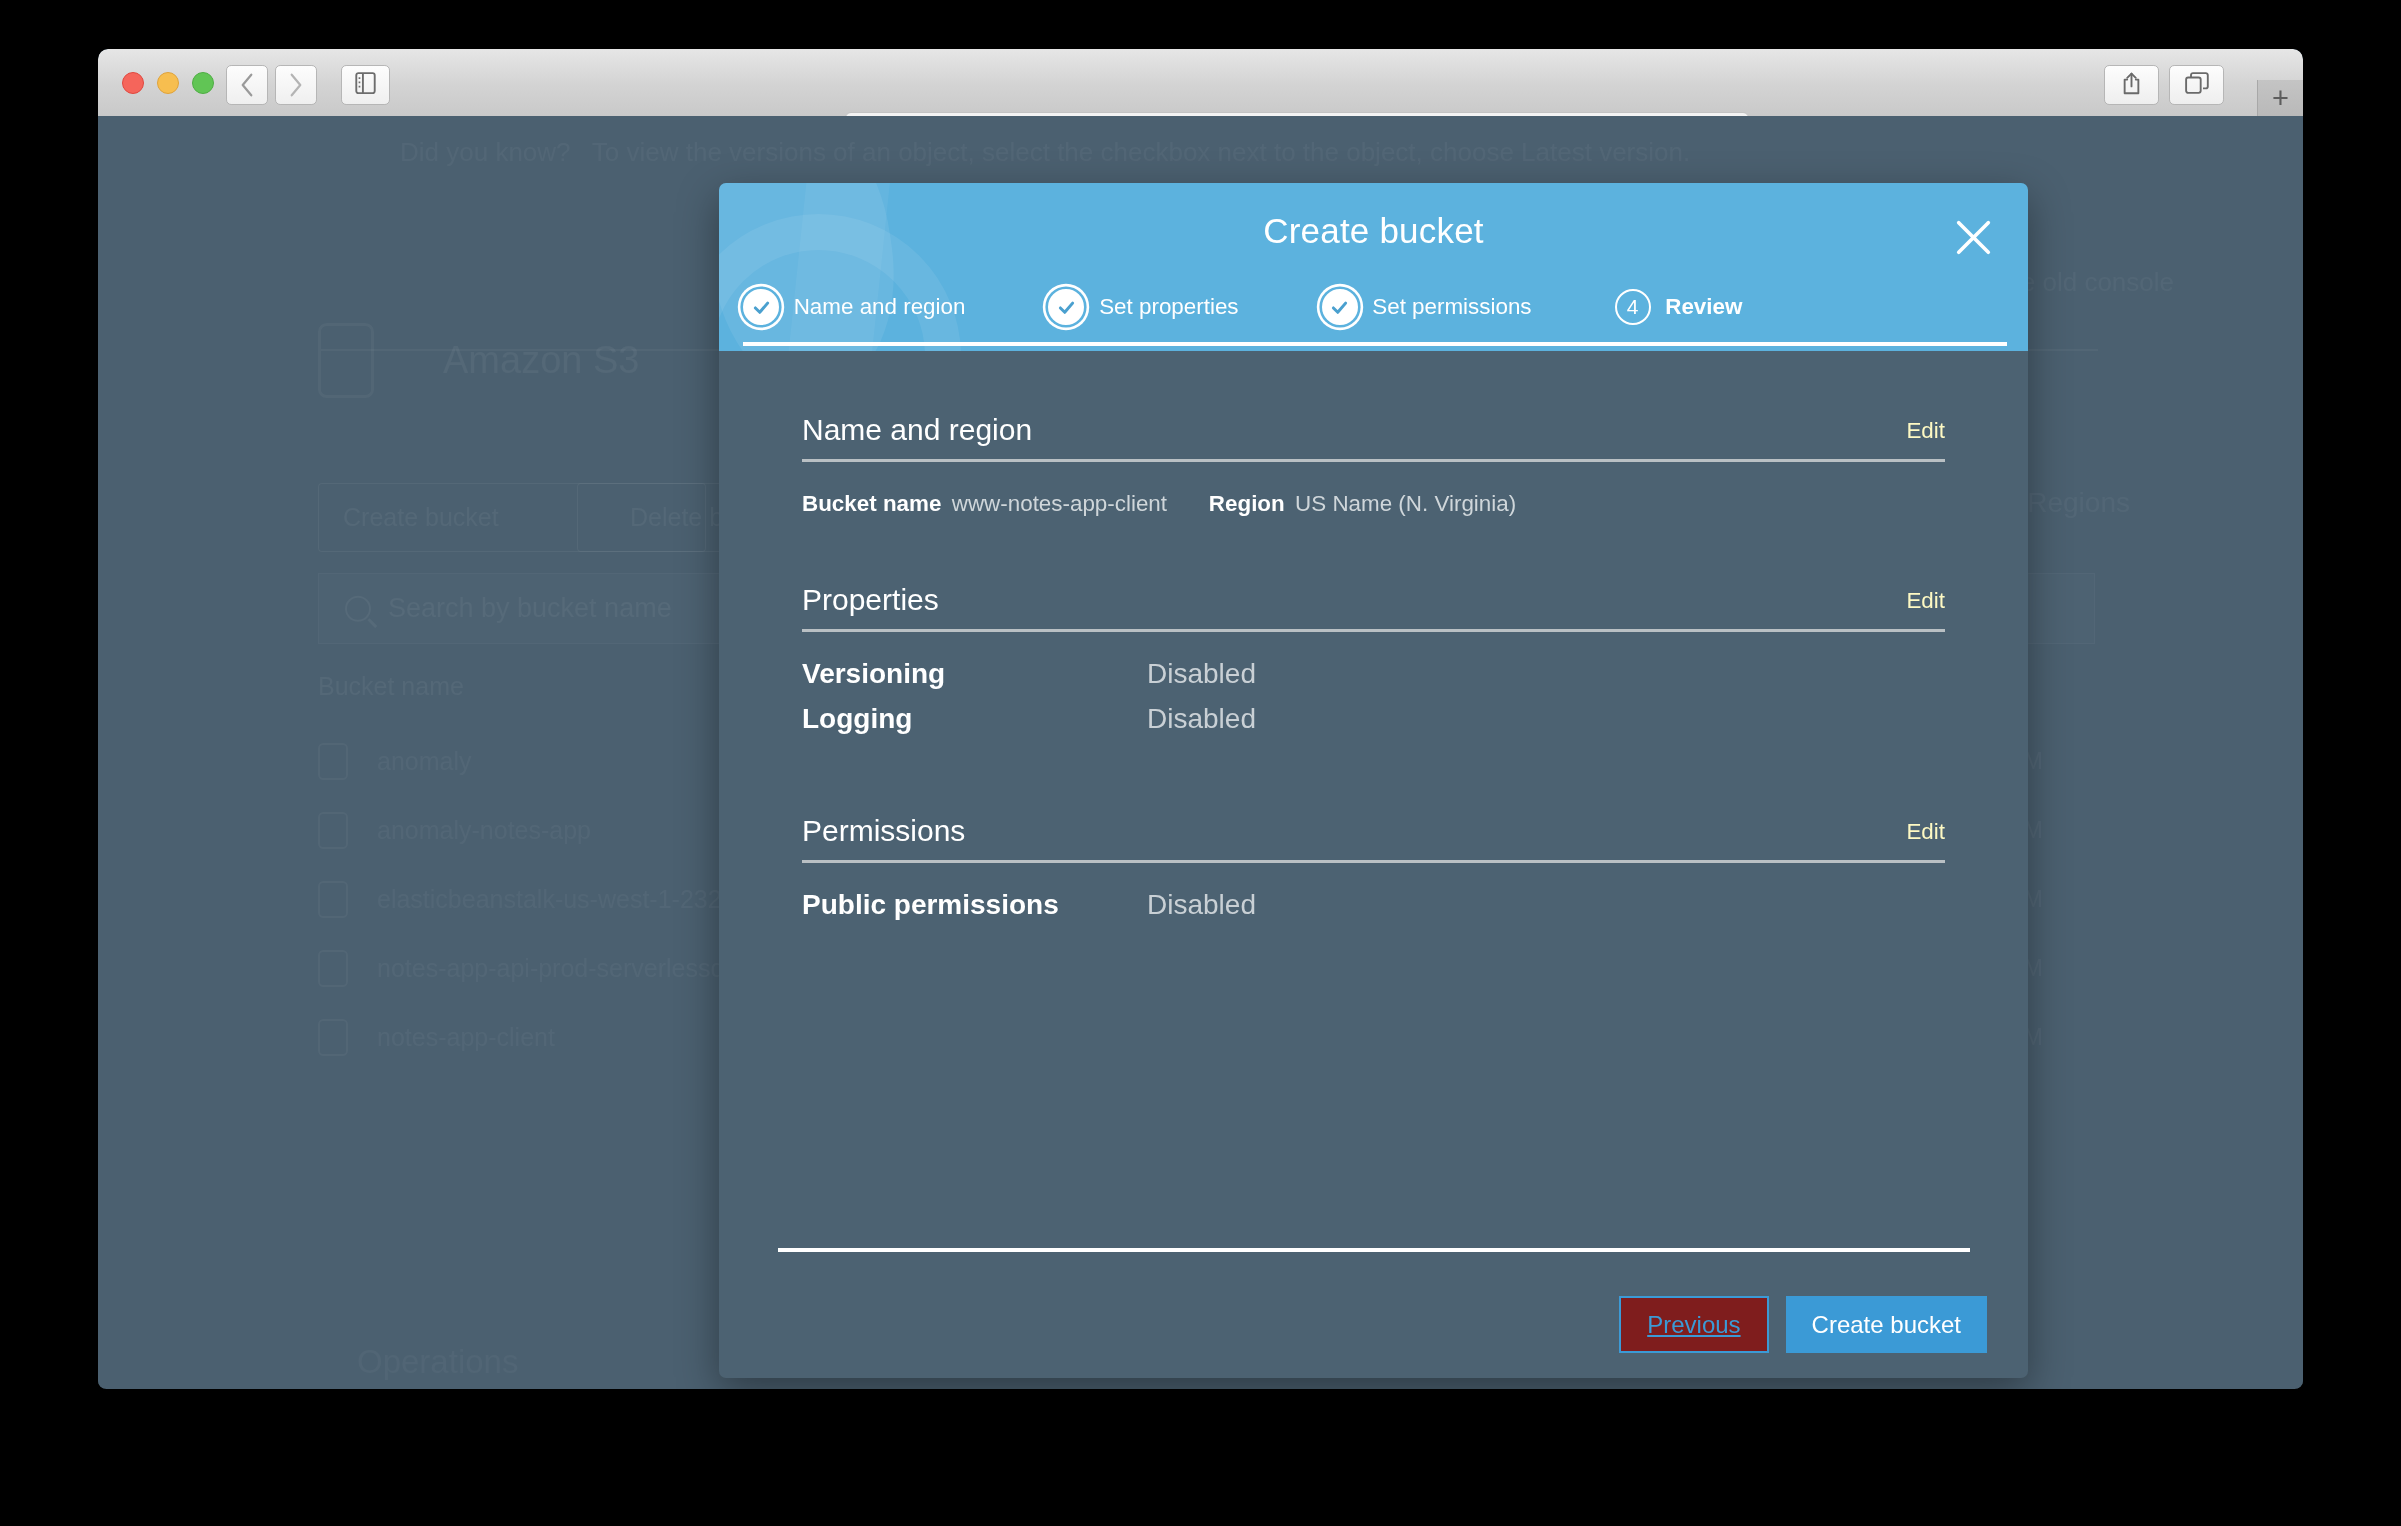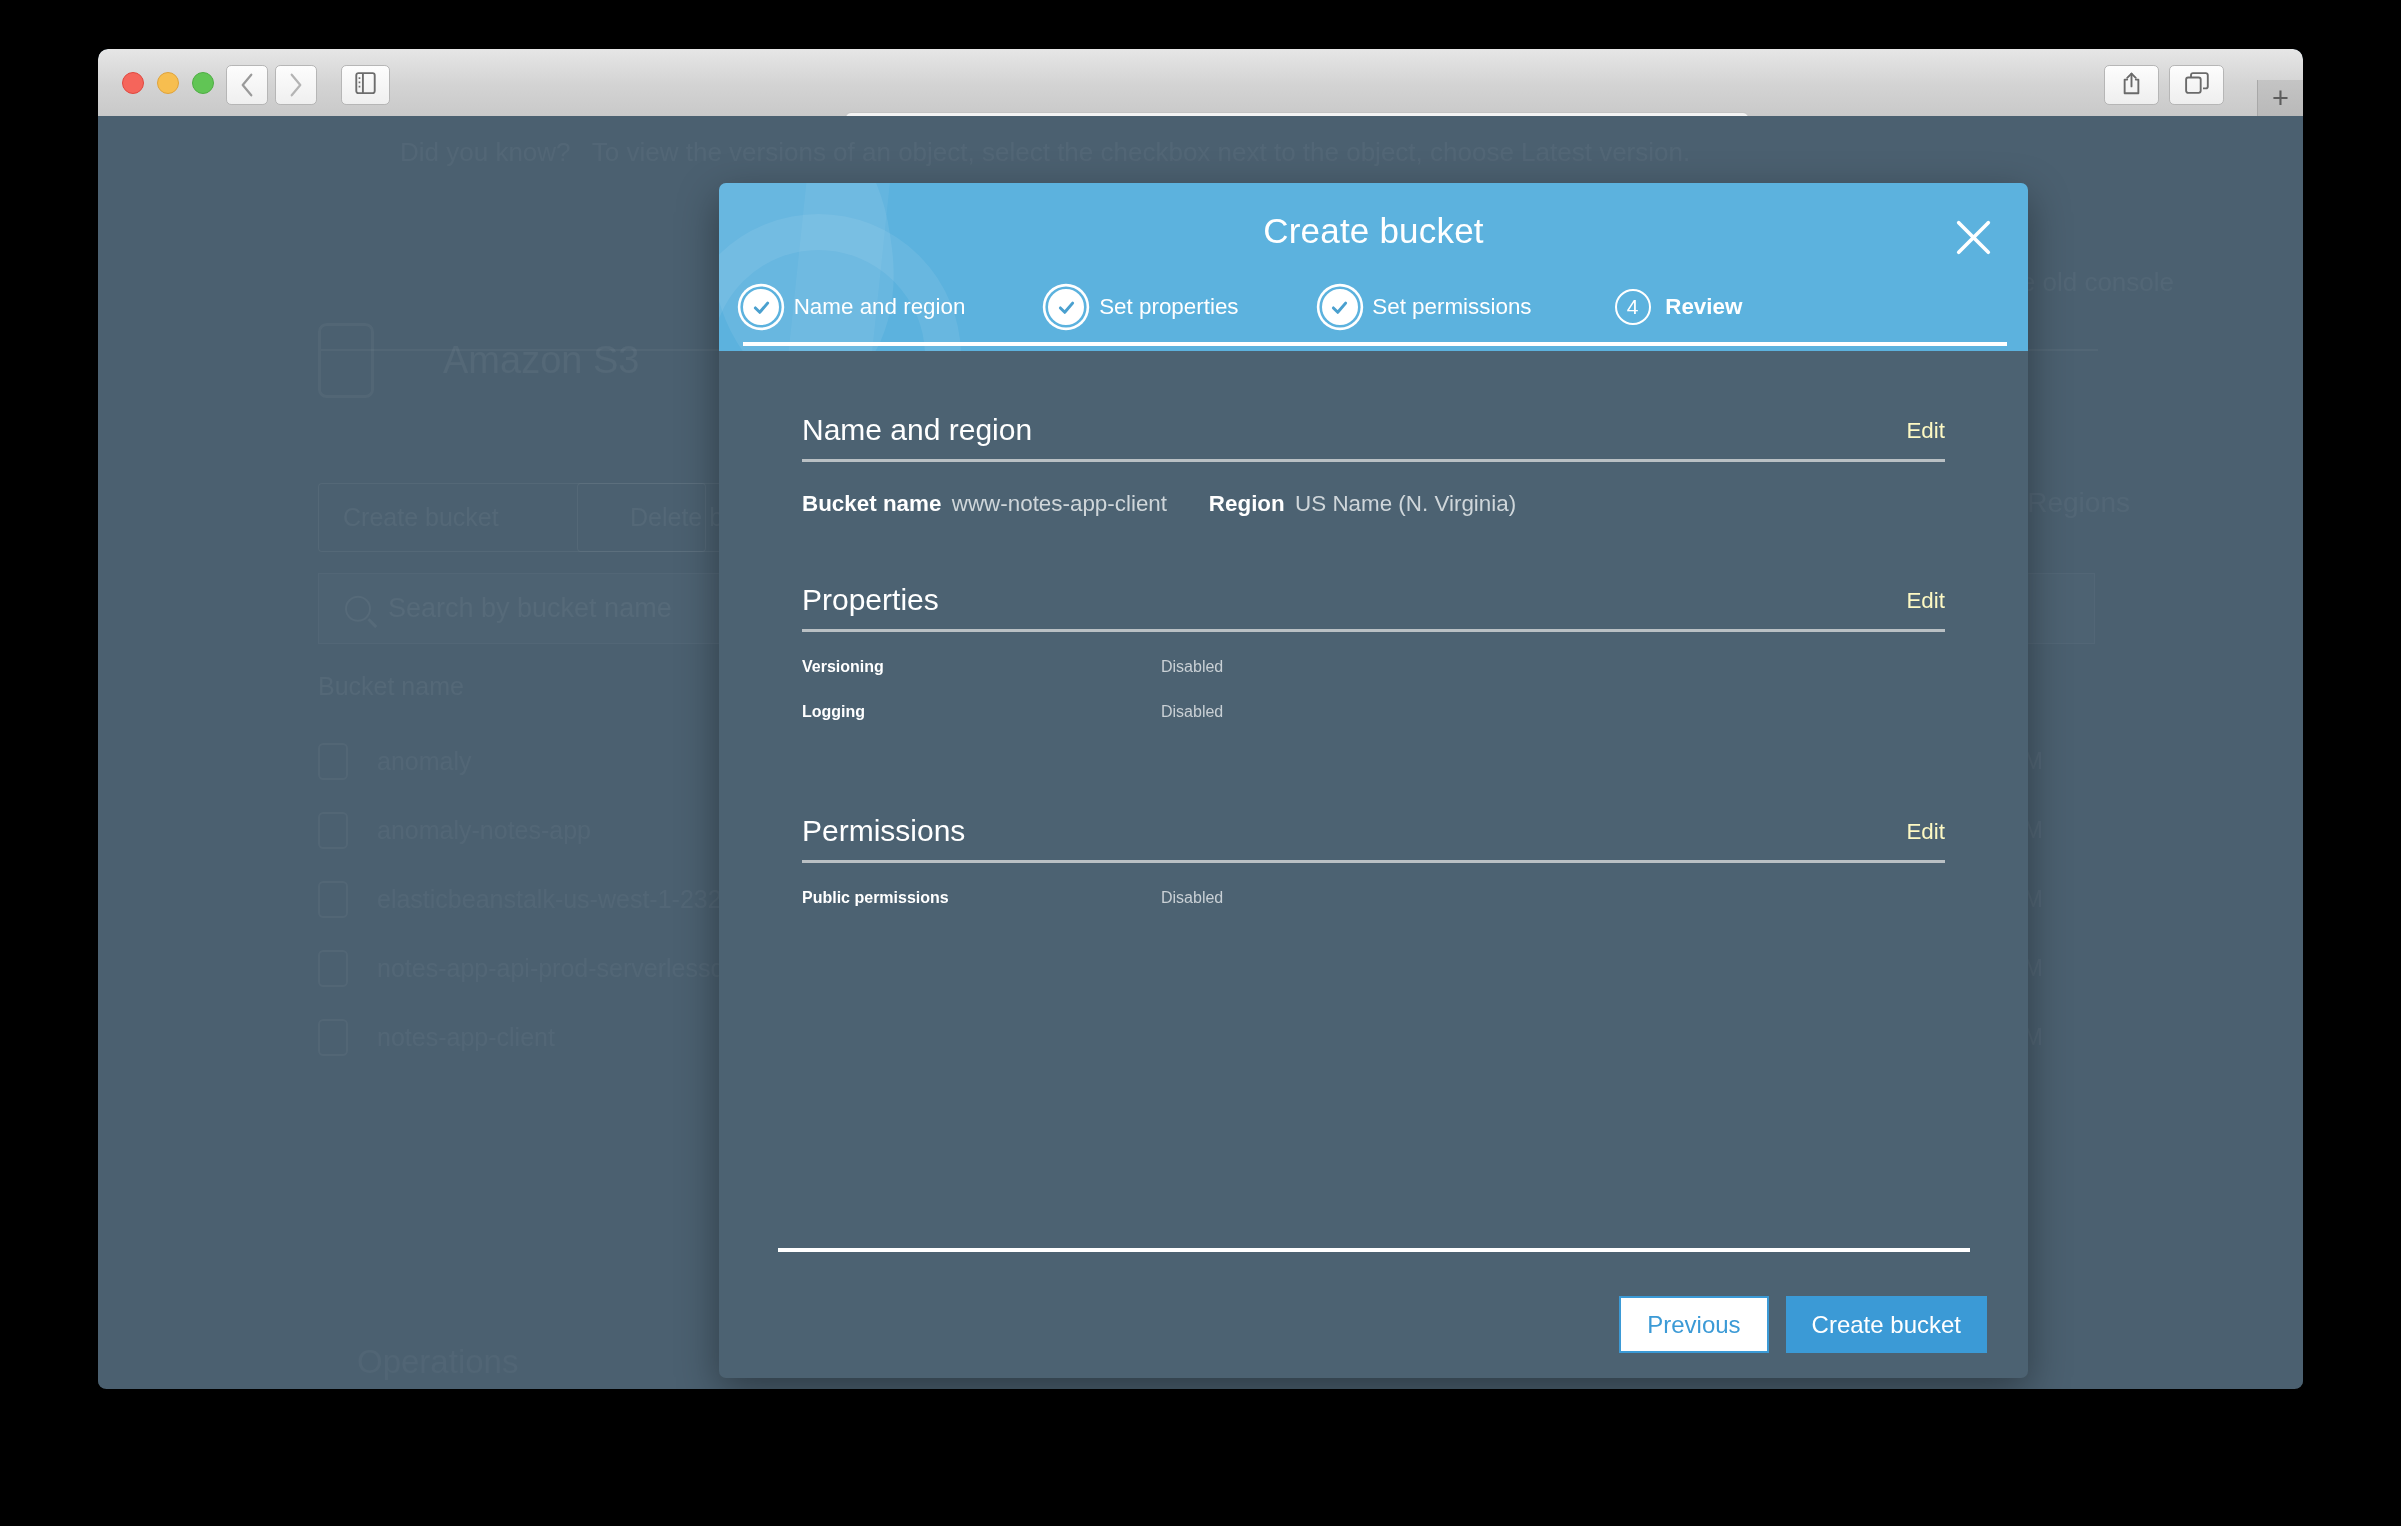--- a/index.html
+++ b/index.html
@@ -449,22 +449,21 @@
     color: #ffffff;
     font-weight: bold;
   }
   .inline-row .gap { width: 21px; display:inline-block; }
 
   .kv-list { margin-top: 26px; }
   .kv-row {
     display: flex;
     align-items: baseline;
     height: 45px;
-    font-size: 16px;
-    gap: 14px;
+    font-size: 28px;
   }
   .kv-k {
     width: 345px;
     color: #ffffff;
     font-weight: bold;
     flex: none;
   }
   .kv-v { color: #c9d0d5; }
 
   .spacer-1 { height: 62px; }
@@ -488,24 +487,25 @@
   }
   .btn {
     font-size: 24px;
     padding: 14.7px 26px;
     border: none;
     cursor: pointer;
     font-family: "Liberation Sans", sans-serif;
     line-height: 1;
   }
   .btn-secondary {
-    background: #ffffff;
+    background: #7f1d1d;
     color: #3b9ad6;
     border: 2.6px solid #3b9ad6;
     box-sizing: border-box;
+    text-decoration: underline;
   }
   .btn-primary {
     background: #3b9ad6;
     color: #ffffff;
   }
 </style>
 </head>
 <body>
 
 <div id="screen">

